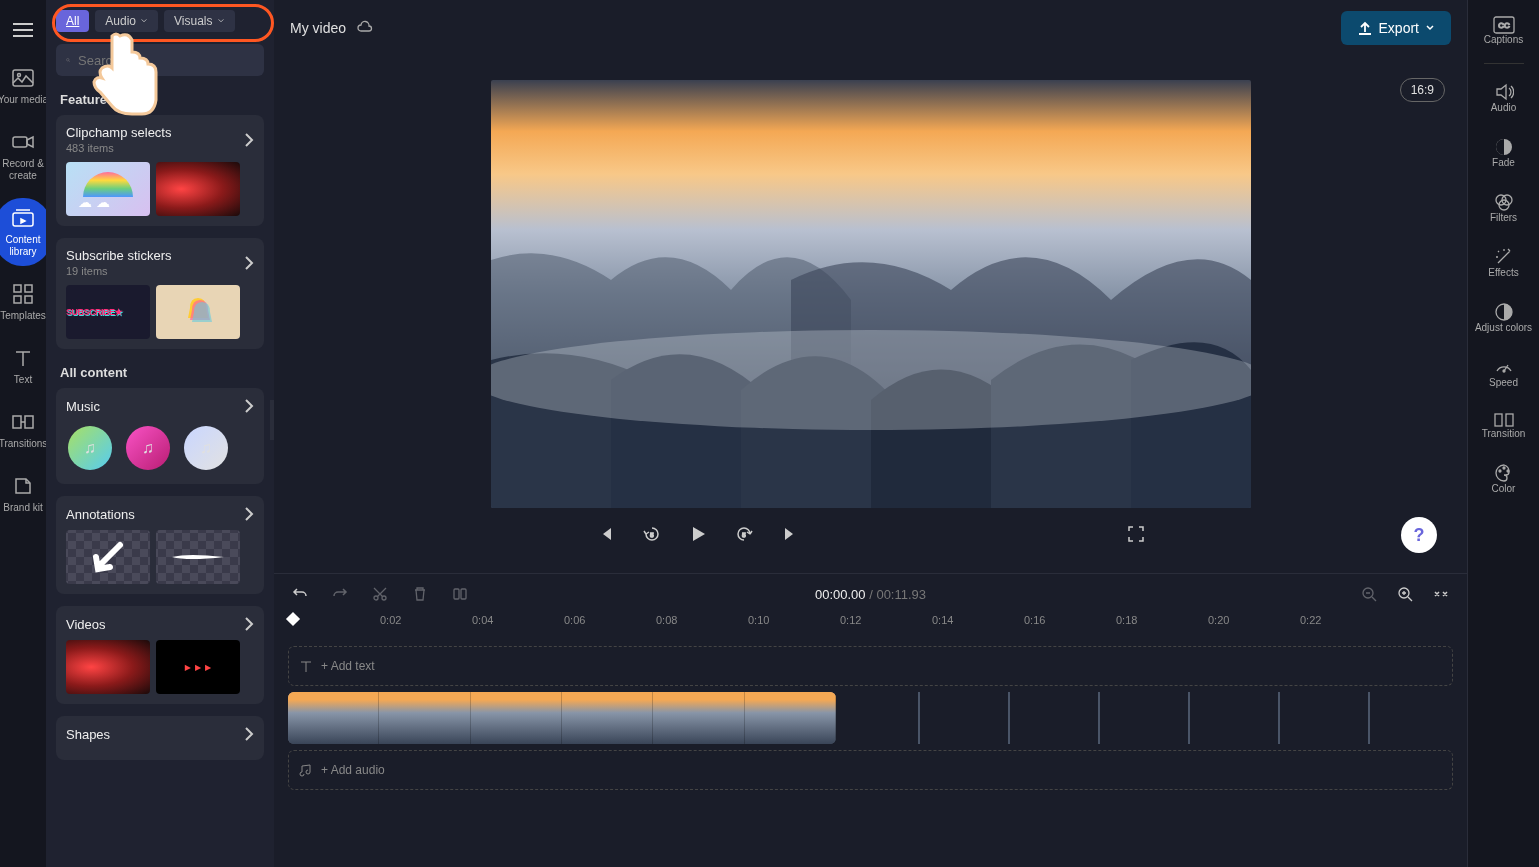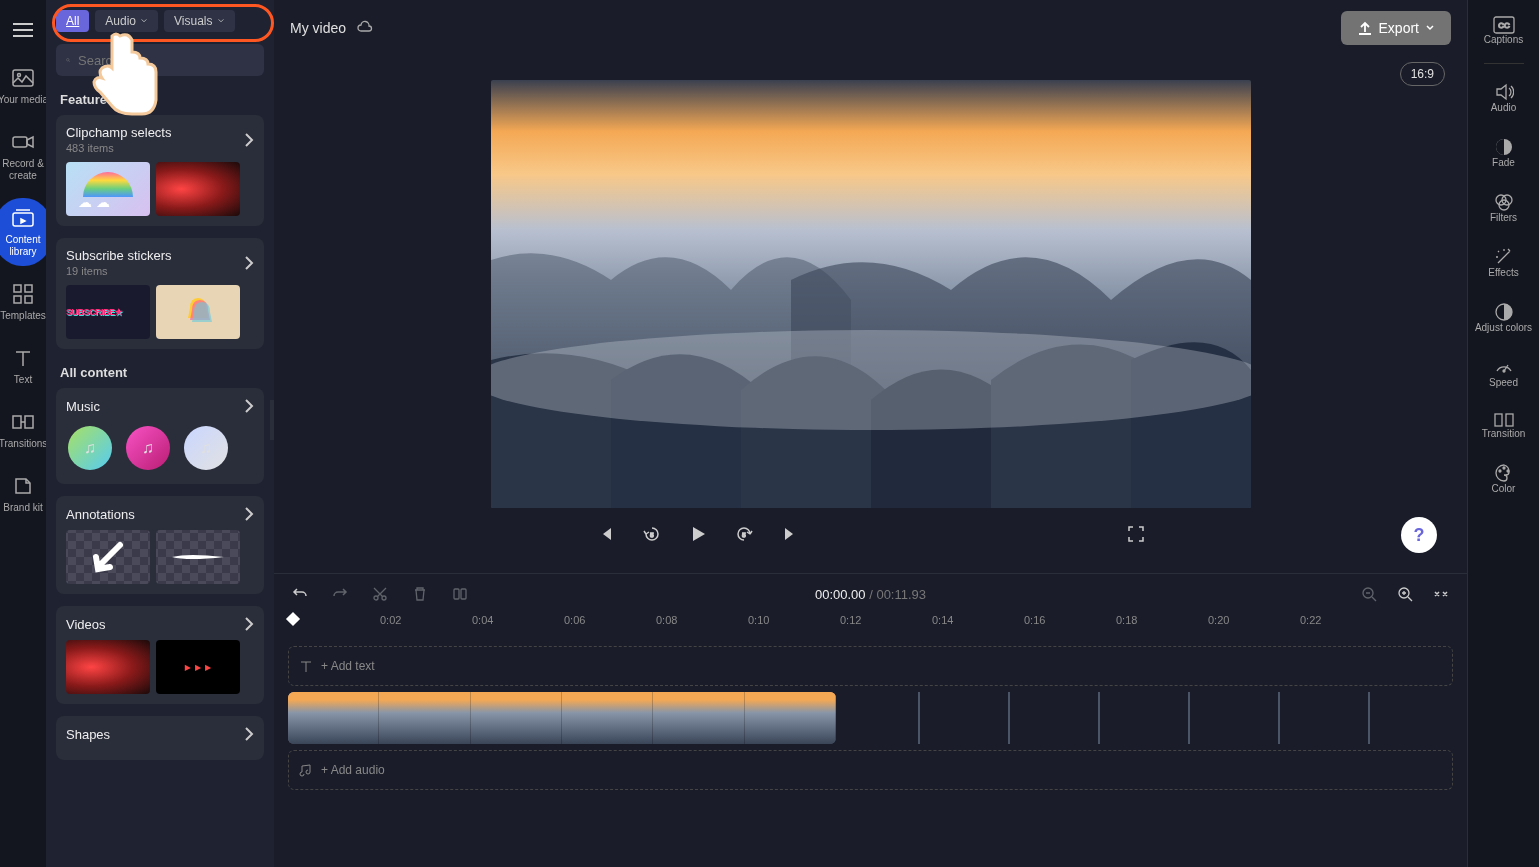--- a/index.html
+++ b/index.html
@@ -25,24 +25,24 @@
 .card-header { display: flex; justify-content: space-between; align-items: center; margin-bottom: 8px; cursor: pointer; }
 .card-title { font-size: 13px; color: #eee; }
 .card-sub { font-size: 11px; color: #888; margin-top: 2px; }
 .card-thumbs { display: flex; gap: 6px; }
 .thumb { width: 84px; height: 54px; border-radius: 4px; background: #333; display: flex; align-items: center; justify-content: center; overflow: hidden; }
 .music-circ { width: 44px; height: 44px; border-radius: 50%; display: flex; align-items: center; justify-content: center; background: radial-gradient(circle, #fff 30%, transparent 31%); }
 
 .main-area { flex: 1; display: flex; flex-direction: column; background: #1a1d29; position: relative; }
 .top-bar { height: 56px; display: flex; align-items: center; padding: 0 16px; justify-content: space-between; }
 .project-name { display: flex; align-items: center; gap: 10px; font-size: 14px; }
-.export-btn { background: #737373; color: #fff; border: none; padding: 9px 16px; border-radius: 6px; font-size: 14px; display: flex; align-items: center; gap: 6px; cursor: pointer; }
+.export-btn { background: #0c4a6e; color: #fff; border: none; padding: 9px 16px; border-radius: 6px; font-size: 14px; display: flex; align-items: center; gap: 6px; cursor: pointer; }
 
 .preview-area { flex: 1; display: flex; flex-direction: column; align-items: center; justify-content: center; padding: 10px 20px 0; position: relative; }
-.aspect-badge { position: absolute; top: 6px; right: 22px; border: 1px solid #666; padding: 4px 10px; border-radius: 12px; font-size: 12px; cursor: pointer; }
+.aspect-badge { position: absolute; top: 22px; right: 22px; border: 1px solid #666; padding: 4px 10px; border-radius: 12px; font-size: 12px; cursor: pointer; }
 .canvas { width: 760px; height: 428px; background: linear-gradient(180deg, #3a4050 0%, #f4a854 12%, #f8c888 22%, #b8c0d0 35%, #8895a8 50%, #5a6578 70%, #3a4558 100%); border-radius: 2px; position: relative; overflow: hidden; }
 .controls { display: flex; gap: 22px; align-items: center; padding: 14px 0; }
 .ctrl-btn { width: 24px; height: 24px; display: flex; align-items: center; justify-content: center; cursor: pointer; color: #ccc; }
 .help-btn { position: absolute; right: 30px; bottom: 20px; width: 36px; height: 36px; border-radius: 50%; background: #fff; color: #6965db; display: flex; align-items: center; justify-content: center; font-weight: bold; font-size: 18px; cursor: pointer; }
 
 .timeline-area { height: 294px; background: #1a1d29; border-top: 1px solid #2a2d3a; display: flex; flex-direction: column; }
 .tl-toolbar { height: 40px; display: flex; align-items: center; padding: 0 14px; gap: 16px; }
 .tl-time { position: absolute; left: 50%; transform: translateX(-50%); font-size: 13px; }
 .tl-time .cur { color: #eee; }
 .tl-time .dur { color: #777; }

